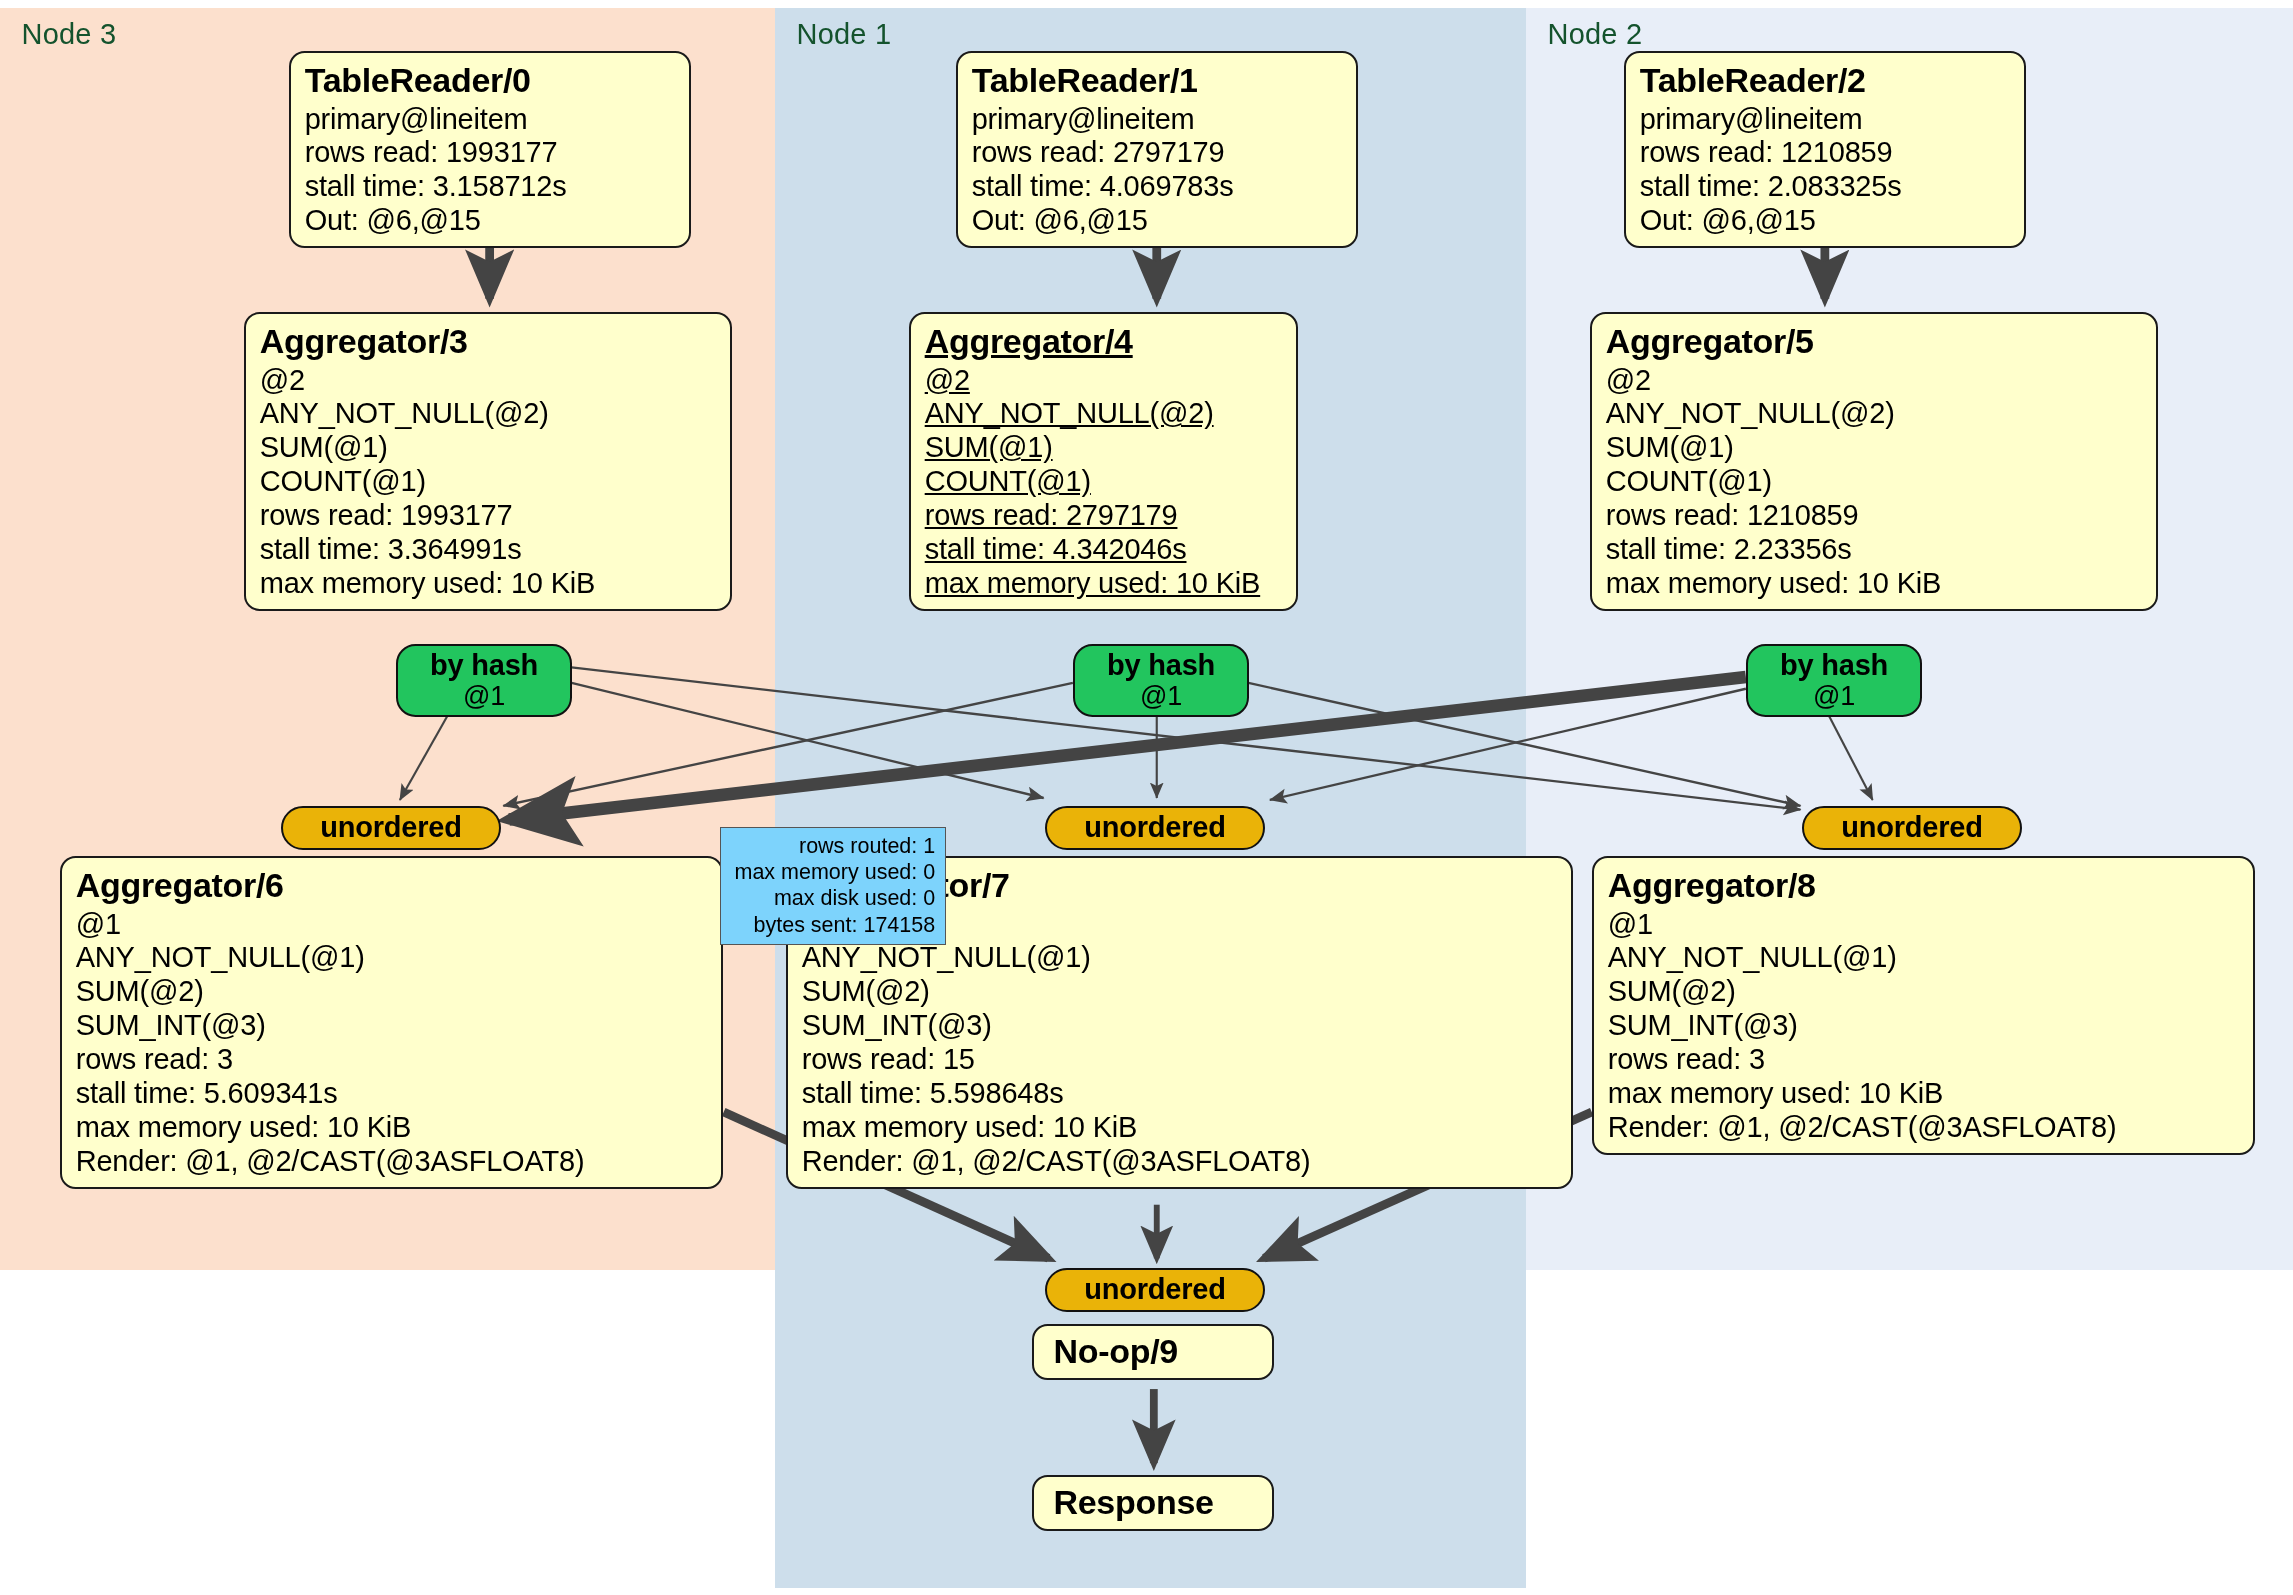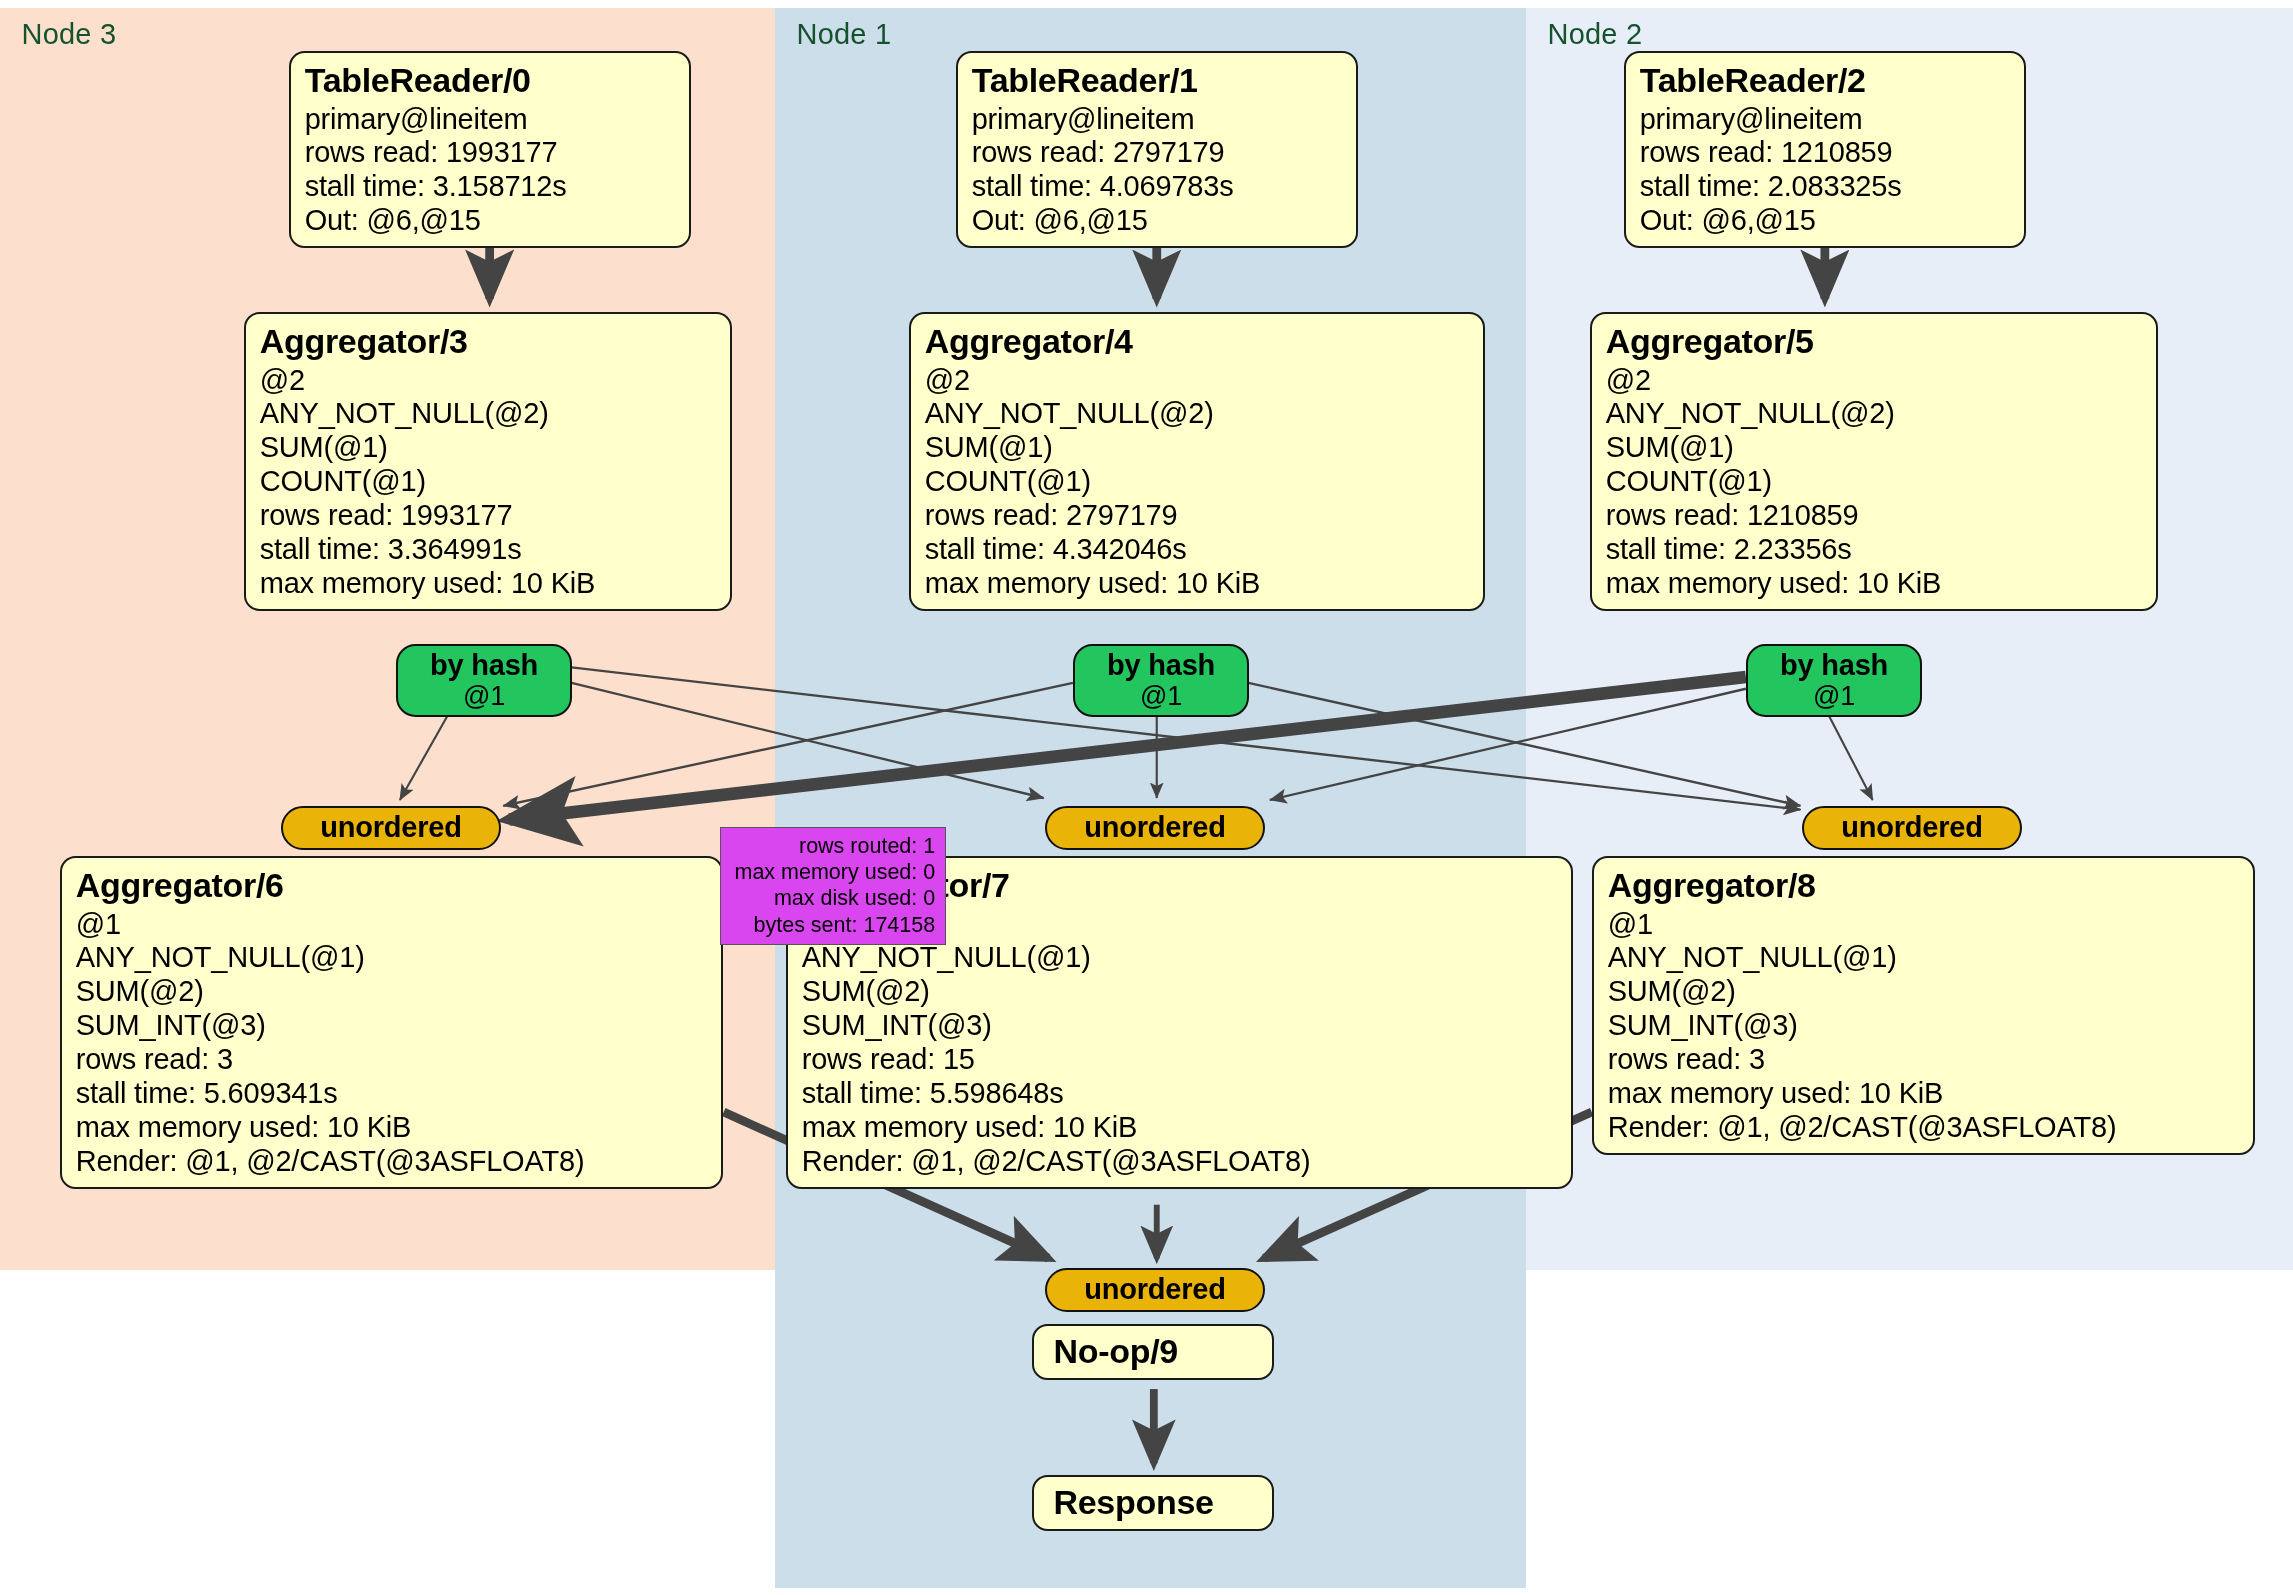--- a/index.html
+++ b/index.html
@@ -62,21 +62,21 @@
     z-index:6;
   }
   .pill.byhash { background:#22c55e; border-radius:19.5px; }
   .pill.unordered { background:#eab308; border-radius:25px; }
   .pill .p-title { font-weight:bold; font-size:29px; display:block; letter-spacing:-0.2px; }
   .pill .p-sub { font-size:27px; display:block; letter-spacing:-0.2px; }
 
   
   .stats-box {
     position:absolute;
-    background:#d946ef;
+    background:#7dd3fc;
     border:1.8px solid #555;
     padding:4.9px 9.8px 5.9px 9.8px;
     text-align:right;
     font-size:21.5px;
     line-height:1.22;
     color:#000;
     z-index:20;
   }
   .stats-box span { display:block; white-space:nowrap; }
 </style>
@@ -155,21 +155,21 @@
       <div class="node" style="left: 244px; top: 312px; width: 488px;">
         <span class="title">Aggregator/3</span>
         <span class="line">@2</span>
         <span class="line">ANY_NOT_NULL(@2)</span>
         <span class="line">SUM(@1)</span>
         <span class="line">COUNT(@1)</span>
         <span class="line">rows read: 1993177</span>
         <span class="line">stall time: 3.364991s</span>
         <span class="line">max memory used: 10 KiB</span>
       </div>
-      <div class="node" style="left: 909px; top: 312px; width: 576px;">
+      <div class="node" style="left: 909px; top: 312px; width: 389px; text-decoration: underline;">
         <span class="title">Aggregator/4</span>
         <span class="line">@2</span>
         <span class="line">ANY_NOT_NULL(@2)</span>
         <span class="line">SUM(@1)</span>
         <span class="line">COUNT(@1)</span>
         <span class="line">rows read: 2797179</span>
         <span class="line">stall time: 4.342046s</span>
         <span class="line">max memory used: 10 KiB</span>
       </div>
       <div class="node" style="left: 1590px; top: 312px; width: 568px;">

